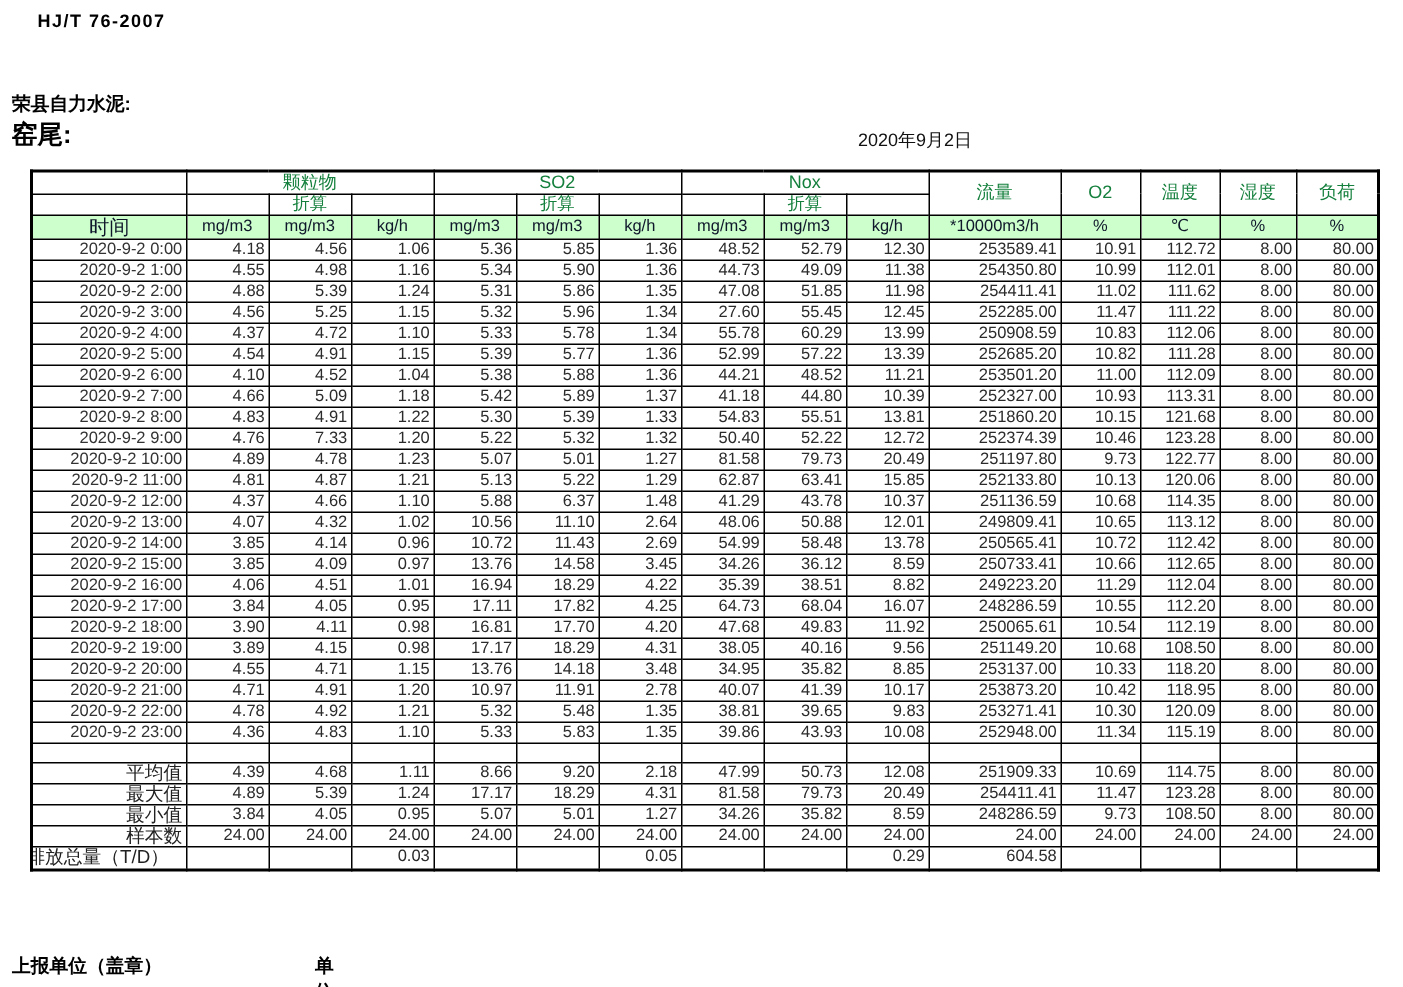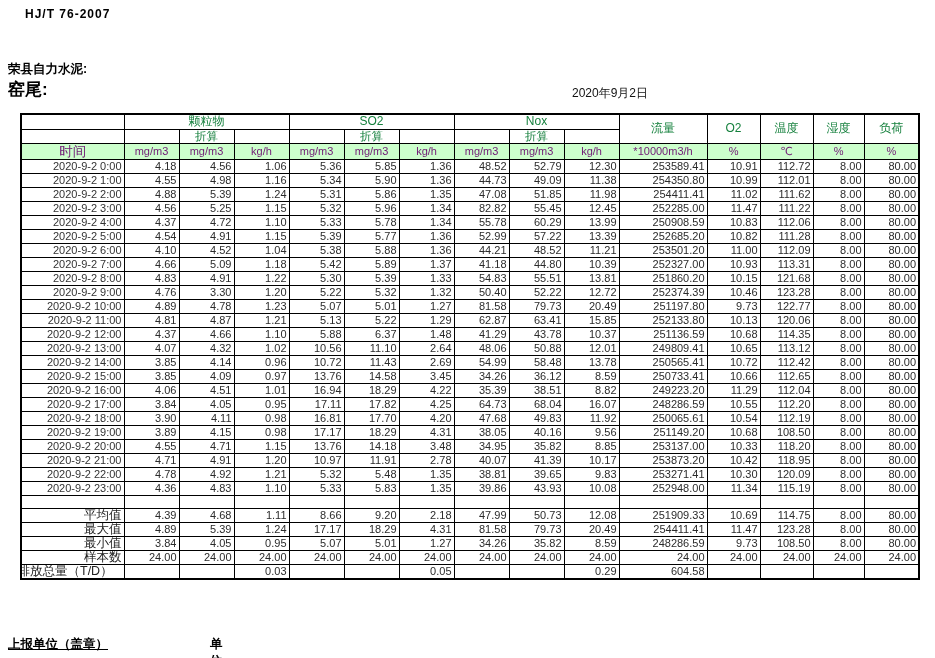--- a/index.html
+++ b/index.html
@@ -14,31 +14,31 @@
   .date     { position:absolute; left:572px; top:85px; font-size:12px; color:#111; }
 
   table.report { position:absolute; left:20px; top:113px; width:898px;
     border-collapse:collapse; table-layout:fixed; font-size:11px; color:#2b2b2b;
     border:2px solid #000; }
   table.report td { border:1px solid #000; height:14px; line-height:13px; padding:0 2px; overflow:hidden; white-space:nowrap; }
   thead td { text-align:center; color:#15803d; font-size:12px; }
   thead tr.r1 td { height:15px; }
   thead tr.r2 td { height:12px; font-size:11.5px; }
   thead tr.r3 td { height:16px; }
-  td.green { background:#ccffcc; color:#701a75; font-size:11px; text-align:center; }
+  td.green { background:#ccffcc; color:#0f172a; font-size:11px; text-align:center; }
   td.green.time-h { font-size:13.5px; }
   td.num  { text-align:right; padding-right:8px; }
   td.time { text-align:right; padding-right:5px; color:#333; }
   td.sum-label { text-align:right; padding-right:4px; font-size:12.5px; color:#222; }
   td.total-label { text-align:left; overflow:visible; }
   td.total-label span { display:inline-block; margin-left:-19px; white-space:nowrap; font-size:12.5px; color:#222; }
   tr.empty-row td { height:13px; }
 
   .footnote   { position:absolute; left:8px; top:619px; font-size:12.5px; font-weight:bold; color:#000; }
-  .footer-row { position:absolute; left:8px; top:636px; font-size:12.5px; font-weight:bold; color:#000;text-decoration:underline; }
+  .footer-row { position:absolute; left:8px; top:636px; font-size:12.5px; font-weight:bold; color:#000; }
   .footer-row .unit-label { position:absolute; left:202px; top:0; }
 </style>
 </head>
 <body>
 
 <div class="page">
   <div class="standard">HJ/T  76-2007</div>
   <div class="company">荣县自力水泥:</div>
   <div class="station">窑尾:</div>
   <div class="date">2020年9月2日</div>
@@ -156,21 +156,21 @@
           <td class="num">80.00</td>
         </tr>
         <tr>
           <td class="time">2020-9-2 3:00</td>
           <td class="num">4.56</td>
           <td class="num">5.25</td>
           <td class="num">1.15</td>
           <td class="num">5.32</td>
           <td class="num">5.96</td>
           <td class="num">1.34</td>
-          <td class="num">82.82</td>
+          <td class="num">27.60</td>
           <td class="num">55.45</td>
           <td class="num">12.45</td>
           <td class="num">252285.00</td>
           <td class="num">11.47</td>
           <td class="num">111.22</td>
           <td class="num">8.00</td>
           <td class="num">80.00</td>
         </tr>
         <tr>
           <td class="time">2020-9-2 4:00</td>
@@ -253,21 +253,21 @@
           <td class="num">13.81</td>
           <td class="num">251860.20</td>
           <td class="num">10.15</td>
           <td class="num">121.68</td>
           <td class="num">8.00</td>
           <td class="num">80.00</td>
         </tr>
         <tr>
           <td class="time">2020-9-2 9:00</td>
           <td class="num">4.76</td>
-          <td class="num">3.30</td>
+          <td class="num">7.33</td>
           <td class="num">1.20</td>
           <td class="num">5.22</td>
           <td class="num">5.32</td>
           <td class="num">1.32</td>
           <td class="num">50.40</td>
           <td class="num">52.22</td>
           <td class="num">12.72</td>
           <td class="num">252374.39</td>
           <td class="num">10.46</td>
           <td class="num">123.28</td>

